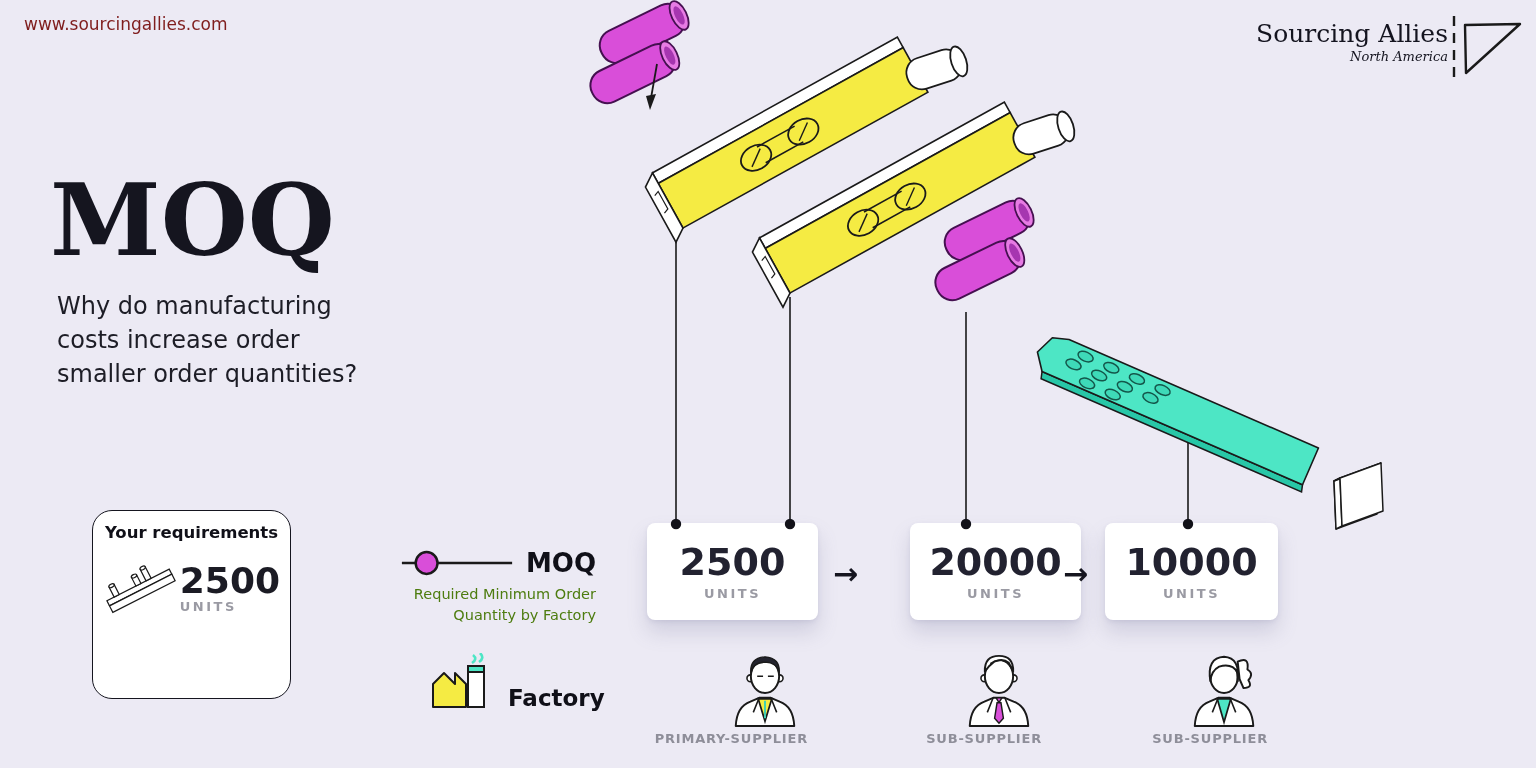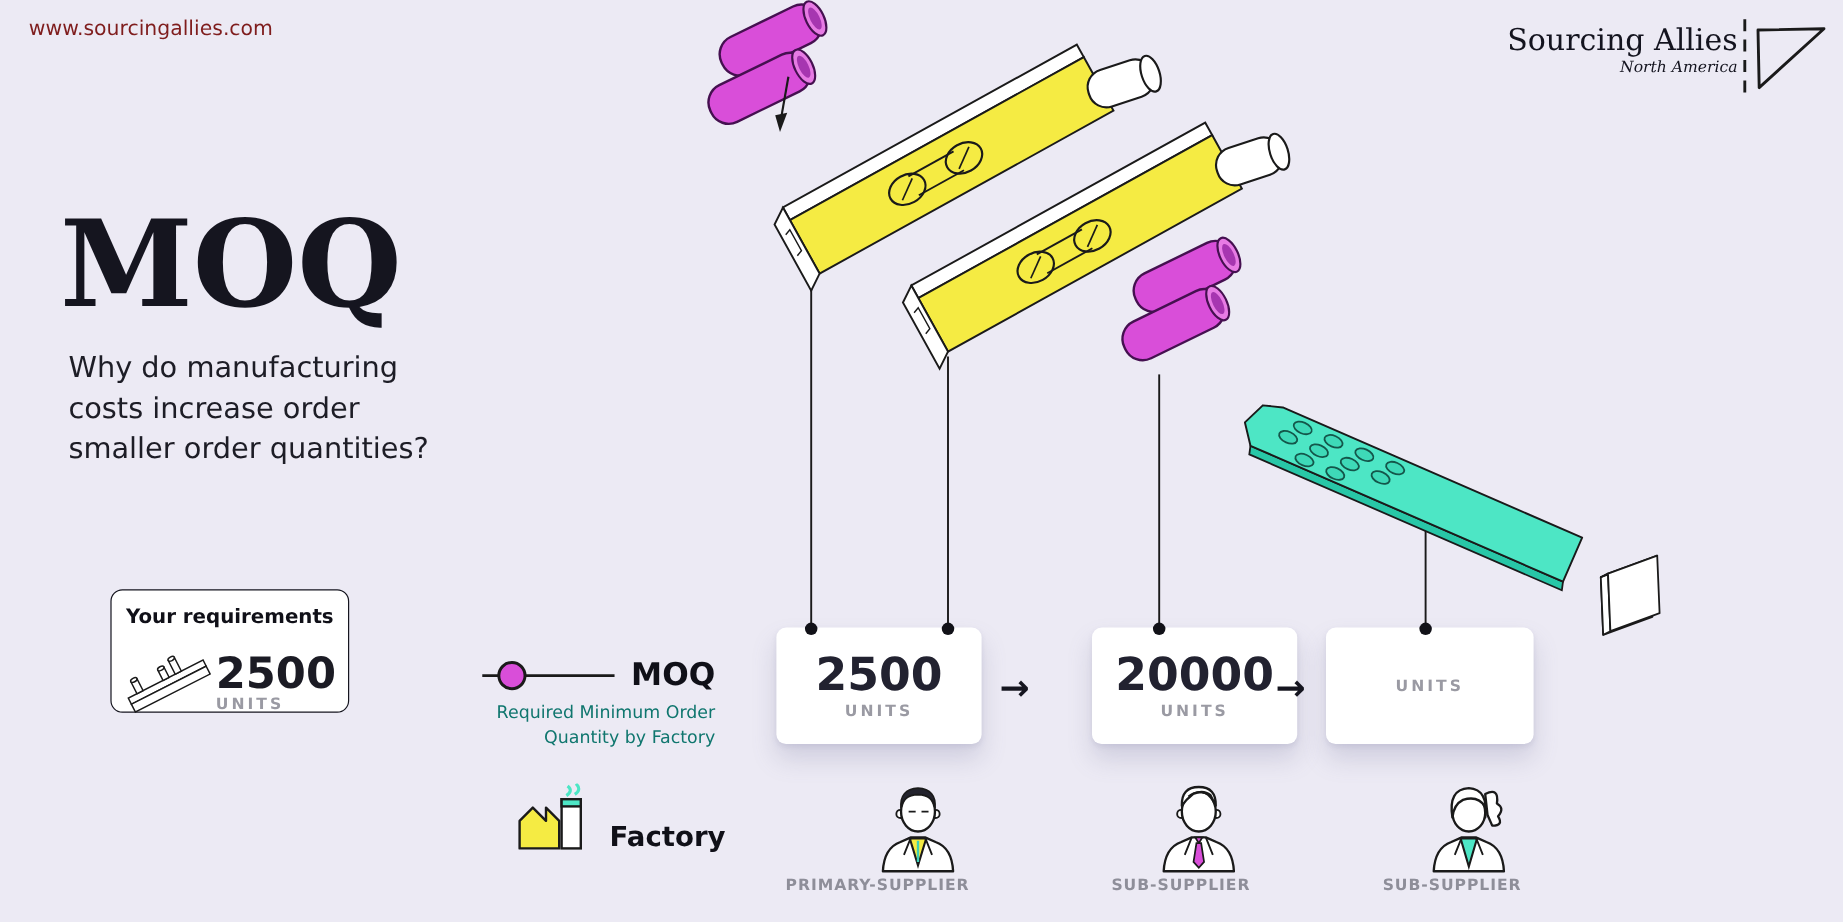--- a/index.html
+++ b/index.html
@@ -17,32 +17,32 @@
   .brand { right:88px; top:20px; text-align:right; }
   .brand-name { font-family:"DejaVu Serif","Liberation Serif",serif; font-size:25px; color:#14141f; line-height:1.15; }
   .brand-region { font-family:"DejaVu Serif","Liberation Serif",serif; font-style:italic; font-size:13px; color:#14141f; }
   .brand-mark { right:4px; top:10px; }
 
   
   .moq-title { left:50px; top:168px; font-family:"DejaVu Serif","Liberation Serif",serif; font-size:100px; line-height:1.05; font-weight:600; color:#15151f; }
   .moq-subtitle { left:57px; top:289px; font-size:24px; line-height:1.42; white-space:pre-line; color:#1d1d26; }
 
   
-  .req-box { left:92px; top:491px; width:199px; height:103px; background:#fff; border:1.6px solid #15151f; border-radius:10px; padding:12px 10px 10px; }
+  .req-box { left:92px; top:510px; width:199px; height:189px; background:#fff; border:1.6px solid #15151f; border-radius:20px; padding:12px 10px 10px; }
   .req-title { text-align:center; font-size:16.5px; font-weight:700; color:#101018; }
   .req-row { display:flex; align-items:center; margin-top:10px; }
   .req-qty-wrap { text-align:left; margin-left:2px; }
   .req-qty { font-size:36px; font-weight:700; color:#1b1b24; line-height:1.05; }
   .req-units { font-size:13px; letter-spacing:2.5px; color:#9a9aa3; font-weight:600; }
 
   
   .legend { left:400px; top:548px; width:196px; }
   .legend-row { display:flex; align-items:center; }
   .legend-moq-label { font-size:26px; font-weight:700; color:#101018; margin-left:10px; }
-  .legend-desc { margin-top:6px; text-align:right; font-size:14.5px; line-height:1.45; color:#0f766e; white-space:pre-line; }
+  .legend-desc { margin-top:6px; text-align:right; font-size:14.5px; line-height:1.45; color:#4d7c0f; white-space:pre-line; }
 
   .factory-row { left:430px; top:653px; display:flex; align-items:flex-end; }
   .factory-label { font-size:23px; font-weight:700; color:#101018; margin-left:16px; }
 
   
   .card { width:171px; height:97px; top:523px; background:#fff; border-radius:8px;
           box-shadow:0 12px 20px rgba(110,110,150,.22), 0 2px 4px rgba(110,110,150,.12);
           display:flex; flex-direction:column; align-items:center; justify-content:center; z-index:1; }
   .card-qty { font-size:38px; font-weight:700; color:#222230; line-height:1.1; }
   .card-units { font-size:13px; letter-spacing:2.5px; color:#9a9aa3; font-weight:600; margin-top:2px; }
@@ -122,20 +122,21 @@
   <div class="card-qty">2500</div>
   <div class="card-units">UNITS</div>
 </div>
 <div class="abs flow-arrow" style="left:833px;">→</div>
 <div class="abs card" style="left:877px;margin-left:33px;">
   <div class="card-qty">20000</div>
   <div class="card-units">UNITS</div>
 </div>
 <div class="abs flow-arrow" style="left:1063px;">→</div>
 <div class="abs card" style="left:1105px; width:173px;">
+  <div class="card-qty">10000</div>
   <div class="card-units">UNITS</div>
 </div>
 
 <div class="abs supplier" style="left:648px;">
   <svg width="86" height="78" viewBox="0 0 86 80">
     <path d="M13,78 Q14,58 28,53 L37,49 L49,49 L58,53 Q72,58 73,78 Z" fill="#fff" stroke="#1a1a1a" stroke-width="2" stroke-linejoin="round"></path>
     <polygon points="36,50 50,50 43,73" stroke="#1a1a1a" stroke-width="1.8" fill="#F5EB43"></polygon>
     <line x1="43" y1="52" x2="43" y2="70" stroke="#3ecfb6" stroke-width="2"></line>
     <path d="M37,49 L31,64 M49,49 L55,64" stroke="#1a1a1a" stroke-width="1.6" fill="none"></path>
     <circle cx="28" cy="29" r="3.5" fill="#fff" stroke="#1a1a1a" stroke-width="1.6"></circle>

